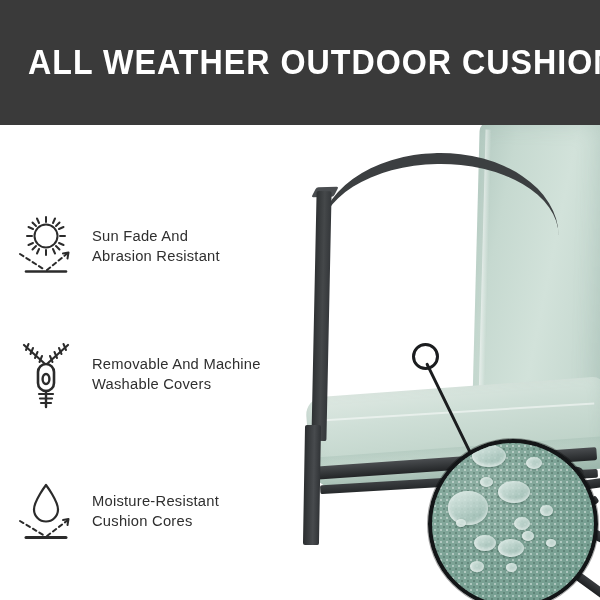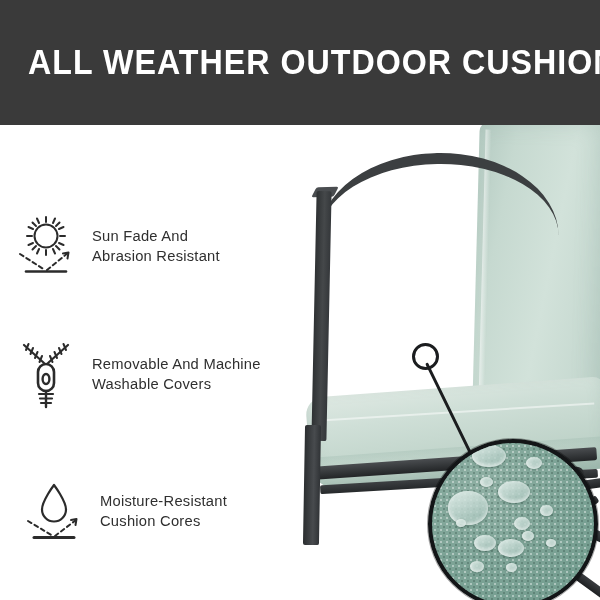--- a/index.html
+++ b/index.html
@@ -22,21 +22,21 @@
     letter-spacing:1.1px;
     transform:scaleX(0.92);transform-origin:left center;
     white-space:nowrap;
   }
 
   
   .features{position:absolute;left:0;top:125px;width:300px;height:571px;}
   .feature{position:absolute;left:0;width:300px;height:92px;display:flex;align-items:center;}
   .feature-1{top:75px;}
   .feature-2{top:203px;align-items:center;}
-  .feature-3{top:340px;padding-left:8px;}
+  .feature-3{top:340px;}
 
   .feature-icon{
     width:92px;min-width:92px;height:86px;
     display:flex;align-items:center;justify-content:center;
   }
   .feature-text{
     color:#2f2f2f;
     font-family:"Liberation Sans Narrow","Liberation Sans",sans-serif;
     font-size:15.5px;line-height:20px;font-weight:400;
     letter-spacing:.25px;

